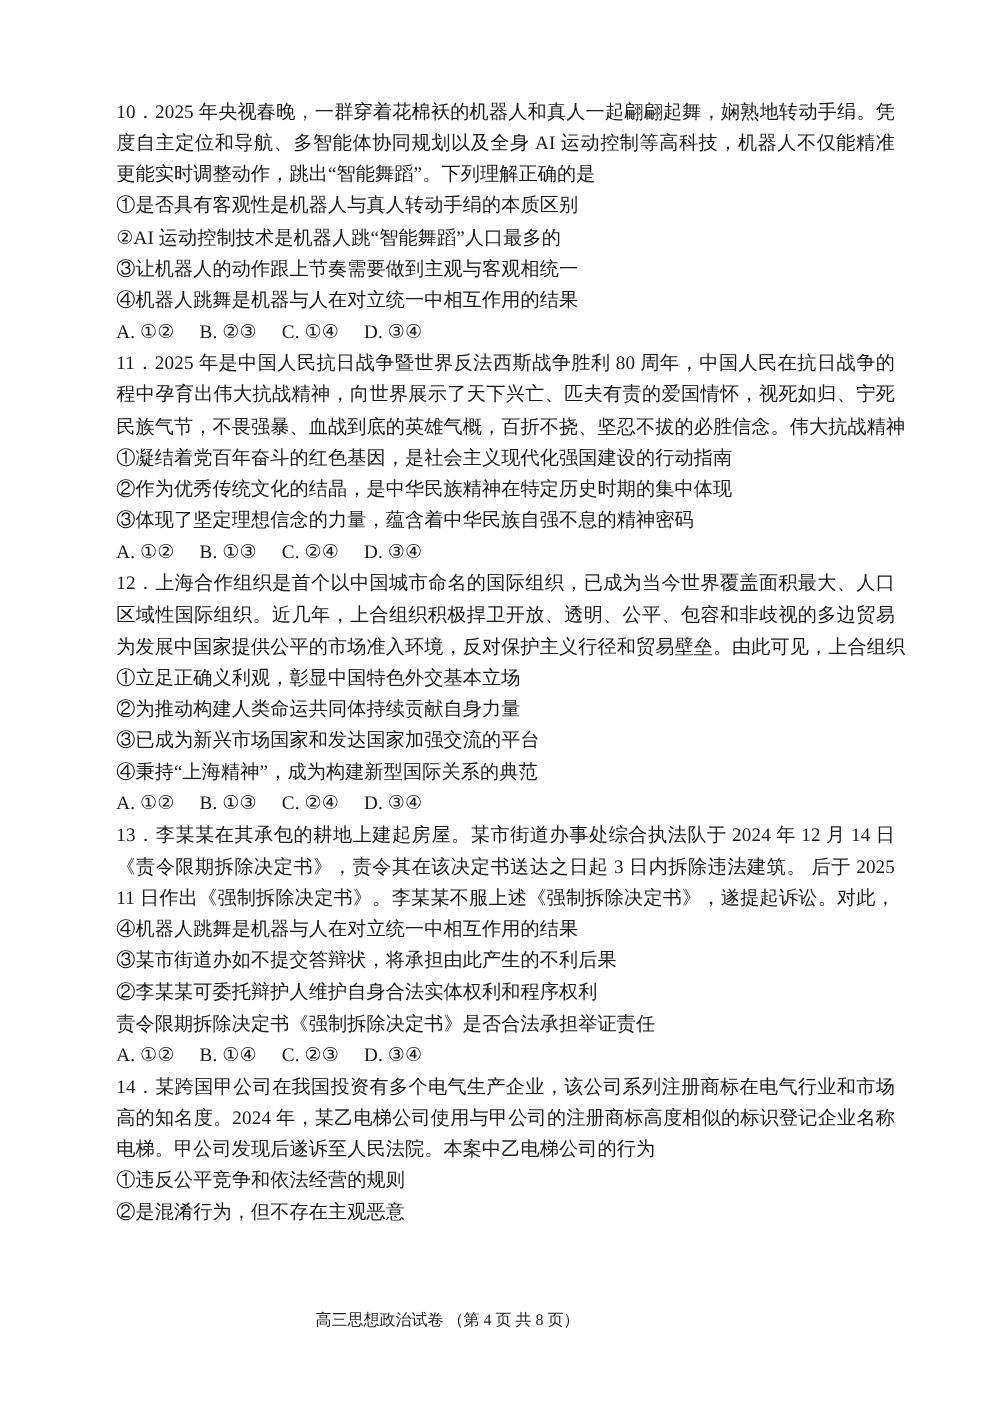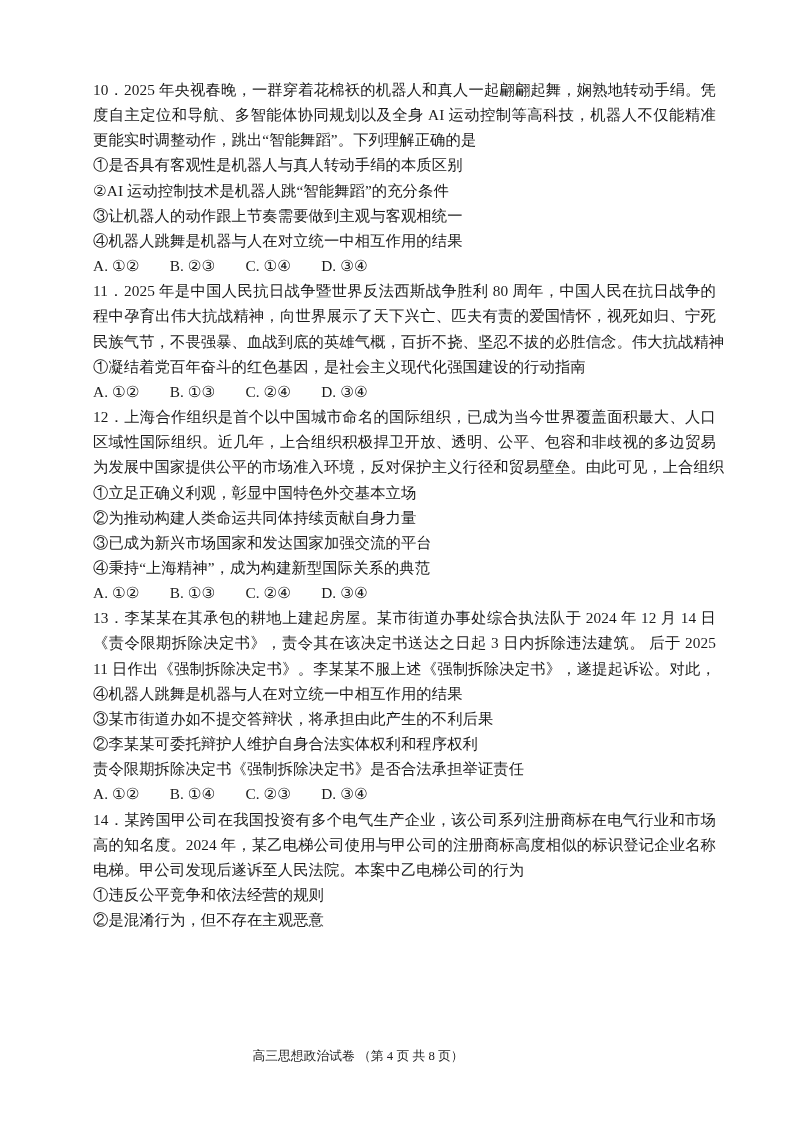--- a/index.html
+++ b/index.html
@@ -34,21 +34,21 @@
     overflow: hidden;
   }
   
   .nf {
     white-space: nowrap;
     overflow: visible;
     font-family: Liberation Serif, serif;
   }
   .opts {
     display: flex;
-    gap: 30px;
+    gap: 20px;
     white-space: nowrap;
   }
   .footer {
     position: absolute;
     left: 0;
     top: 1044px;
     width: 800px;
     text-align: center;
     transform: translateX(-42px);
     font-size: 12.8px;
@@ -59,36 +59,38 @@
 </head>
 <body>
 
 <div class="page">
 
   <section>
     <div class="line fill">10．2025 年央视春晚，一群穿着花棉袄的机器人和真人一起翩翩起舞，娴熟地转动手绢。凭借高精</div>
     <div class="line fill">度自主定位和导航、多智能体协同规划以及全身 AI 运动控制等高科技，机器人不仅能精准跟上节奏，</div>
     <div class="line nf">更能实时调整动作，跳出“智能舞蹈”。下列理解正确的是</div>
     <div class="line nf">①是否具有客观性是机器人与真人转动手绢的本质区别</div>
-    <div class="line nf">②AI 运动控制技术是机器人跳“智能舞蹈”的充分条件</div>
+    <div class="line nf">②AI 运动控制技术是机器人跳“智能舞蹈”人口最多的</div>
     <div class="line nf">③让机器人的动作跟上节奏需要做到主观与客观相统一</div>
     <div class="line nf">④机器人跳舞是机器与人在对立统一中相互作用的结果</div>
     <div class="line opts">
       <span>A. ①②</span>
       <span>B. ②③</span>
       <span>C. ①④</span>
       <span>D. ③④</span>
     </div>
   </section>
 
   <section>
     <div class="line fill">11．2025 年是中国人民抗日战争暨世界反法西斯战争胜利 80 周年，中国人民在抗日战争的壮阔进</div>
     <div class="line fill">程中孕育出伟大抗战精神，向世界展示了天下兴亡、匹夫有责的爱国情怀，视死如归、宁死不屈的</div>
     <div class="line nf">民族气节，不畏强暴、血战到底的英雄气概，百折不挠、坚忍不拔的必胜信念。伟大抗战精神</div>
     <div class="line nf">①凝结着党百年奋斗的红色基因，是社会主义现代化强国建设的行动指南</div>
+    <div class="line nf">②作为优秀传统文化的结晶，是中华民族精神在特定历史时期的集中体现</div>
+    <div class="line nf">③体现了坚定理想信念的力量，蕴含着中华民族自强不息的精神密码</div>
     <div class="line opts">
       <span>A. ①②</span>
       <span>B. ①③</span>
       <span>C. ②④</span>
       <span>D. ③④</span>
     </div>
   </section>
 
   <section>
     <div class="line fill">12．上海合作组织是首个以中国城市命名的国际组织，已成为当今世界覆盖面积最大、人口最多的</div>

